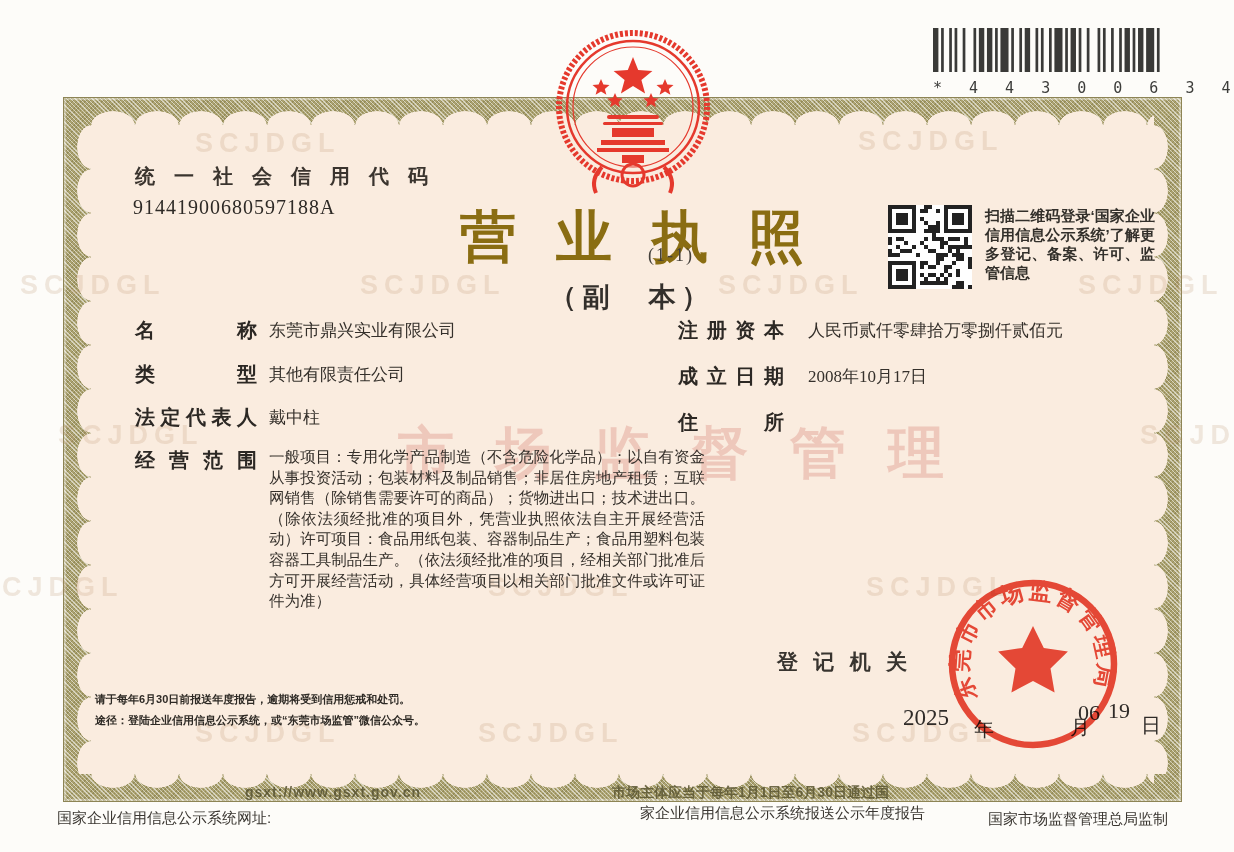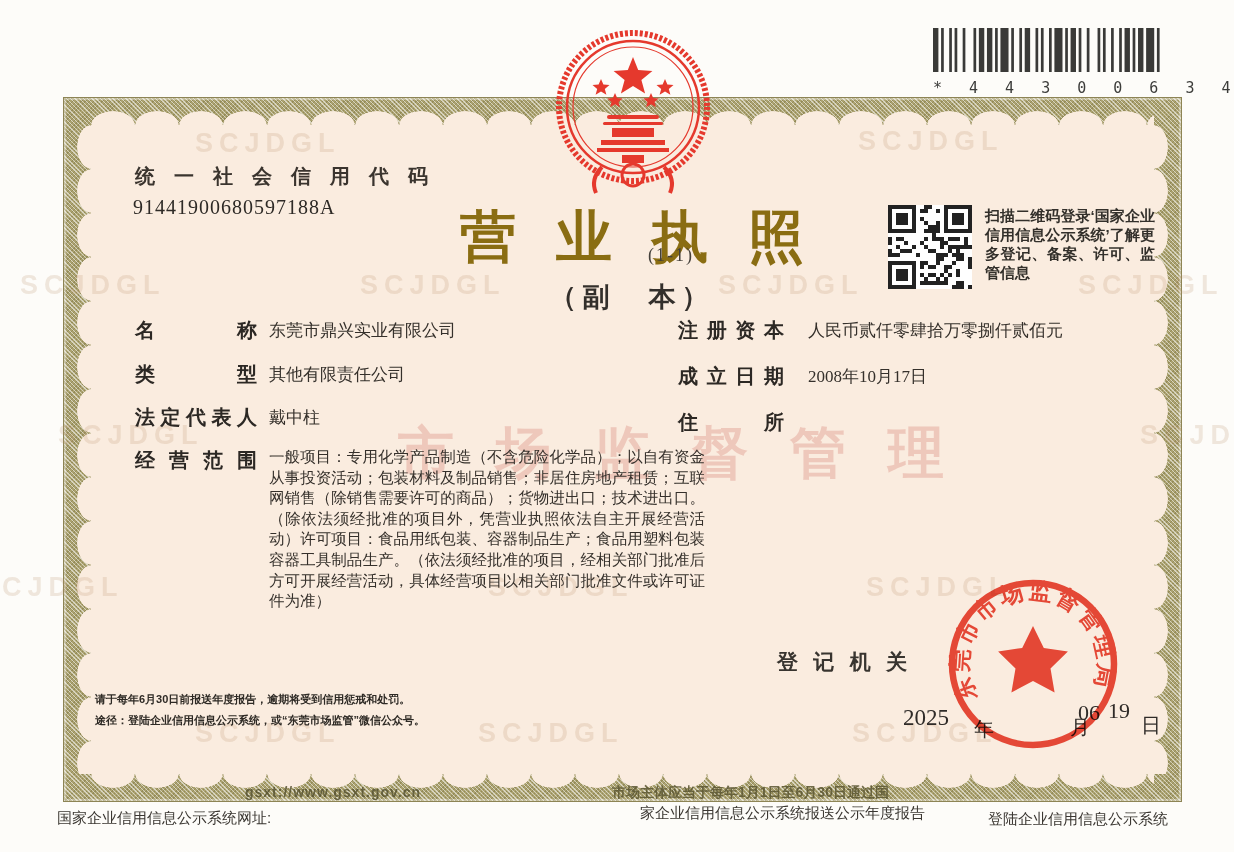--- a/index.html
+++ b/index.html
@@ -374,15 +374,15 @@
   <div class="abs notice">
     <div>请于每年6月30日前报送年度报告，逾期将受到信用惩戒和处罚。</div>
     <div>途径：登陆企业信用信息公示系统，或“东莞市场监管”微信公众号。</div>
   </div>
 
   <div class="abs border-url">gsxt://www.gsxt.gov.cn</div>
   <div class="abs border-note">市场主体应当于每年1月1日至6月30日通过国</div>
 
   <div class="abs strip-left">国家企业信用信息公示系统网址:</div>
   <div class="abs strip-center">家企业信用信息公示系统报送公示年度报告</div>
-  <div class="abs strip-right">登陆企业信用信息公示系统</div>
+  <div class="abs strip-right">国家市场监督管理总局监制</div>
 
 </div>
 
 </body></html>

